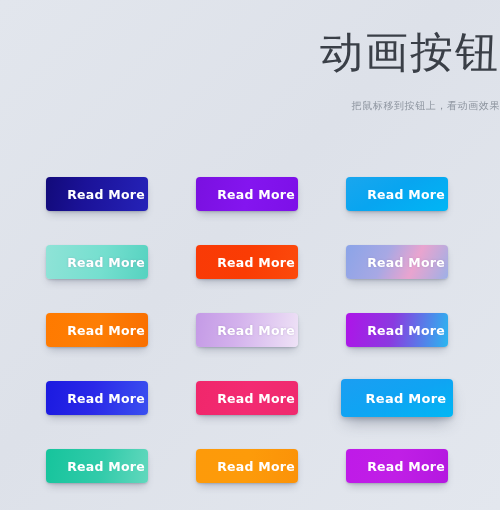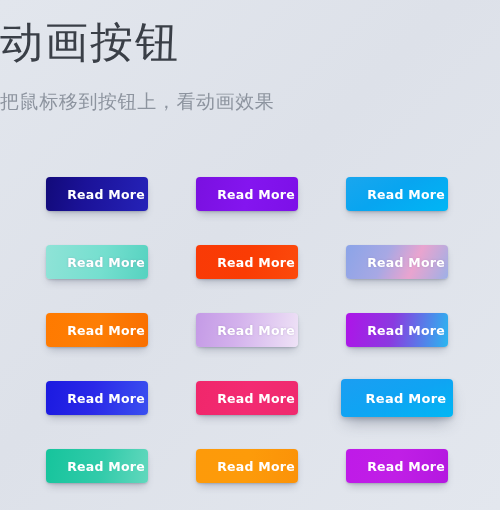--- a/index.html
+++ b/index.html
@@ -18,36 +18,36 @@
 
   .page {
     width: 500px;
     height: 510px;
     position: relative;
     box-sizing: border-box;
   }
 
   
   .header {
-    text-align: left;
-    padding-top: 16px;
+    text-align: right;
+    padding-top: 26px;
   }
   .page-title {
     margin: 0;
     font-family: "DejaVu Serif", "Liberation Serif", serif;
     font-size: 43px;
     line-height: 1.22;
     font-weight: 400;
     letter-spacing: 2px;
     color: #3a3f47;
   }
   .page-subtitle {
     margin: 0;
     padding-top: 21px;
-    font-size: 19px;
+    font-size: 10px;
     letter-spacing: 0.6px;
     color: #8d949f;
     font-family: "DejaVu Sans", "Liberation Sans", sans-serif;
   }
 
   
   .btn-grid {
     position: absolute;
     top: 160px;
     left: 0;

